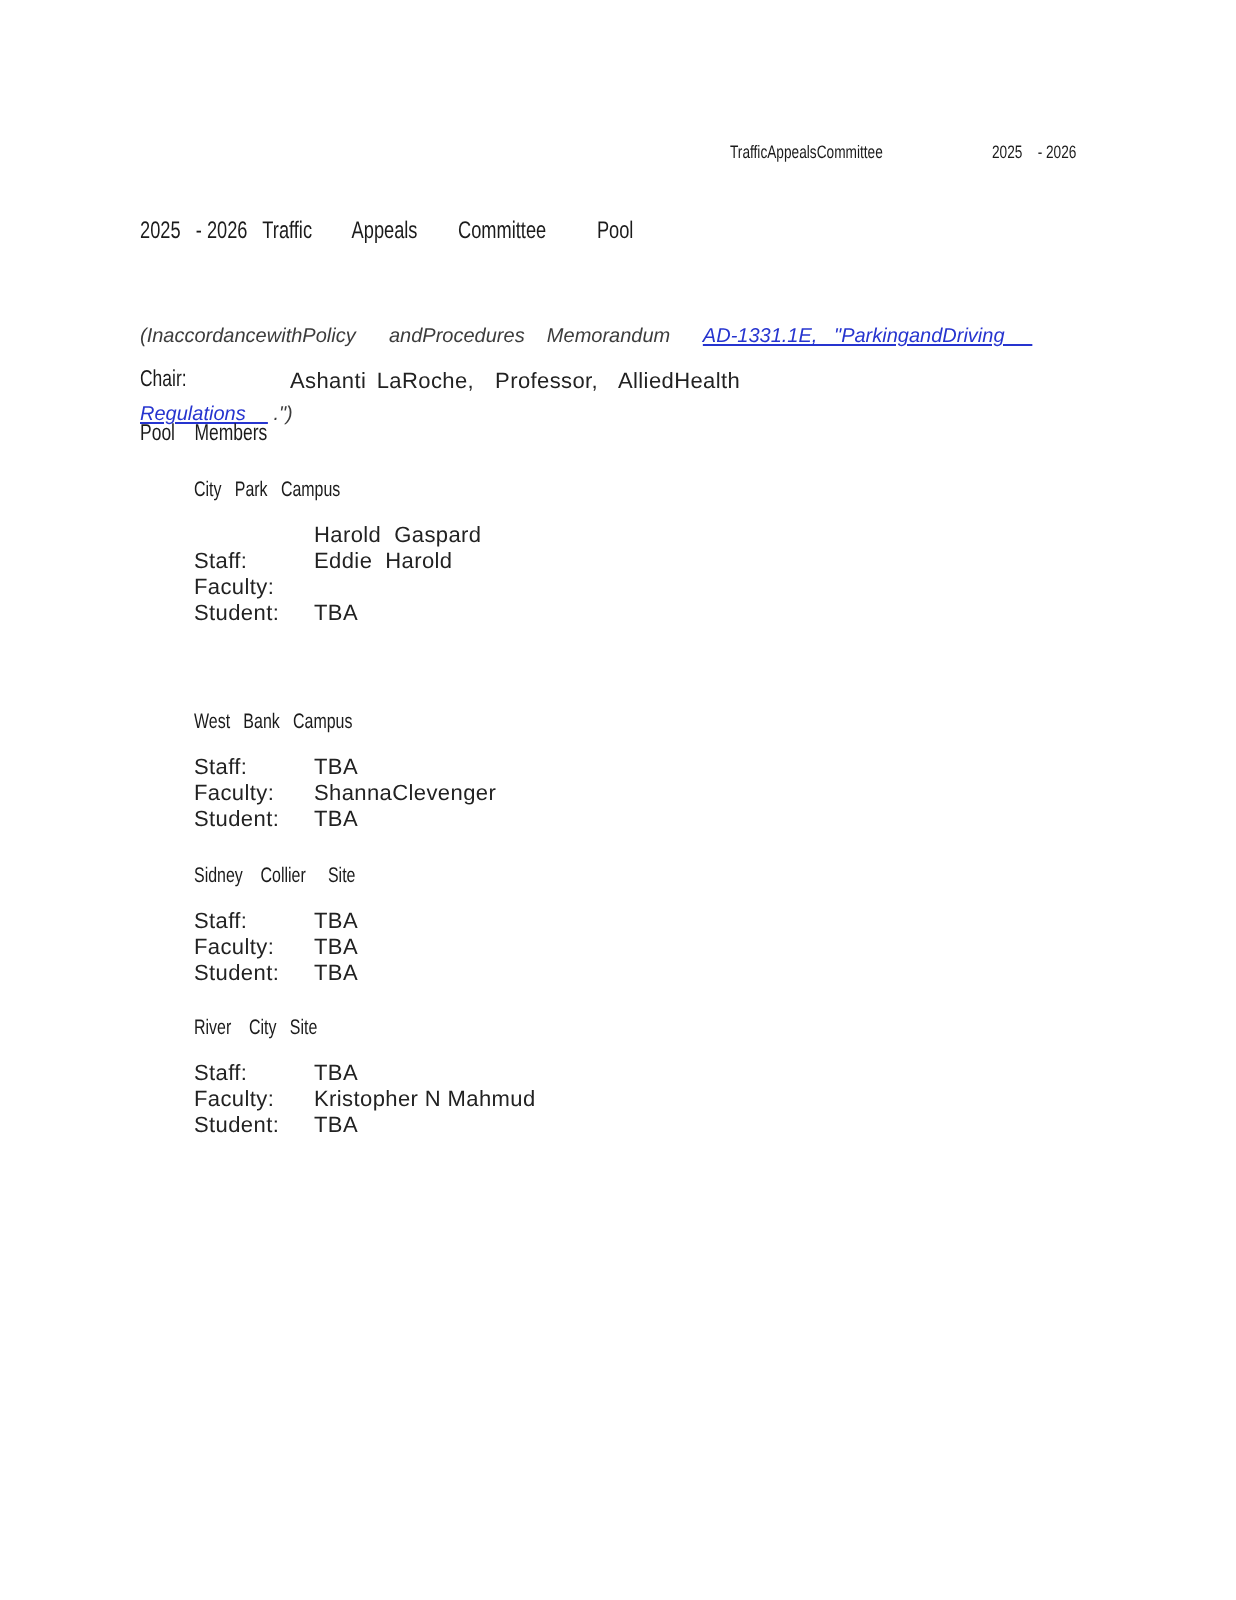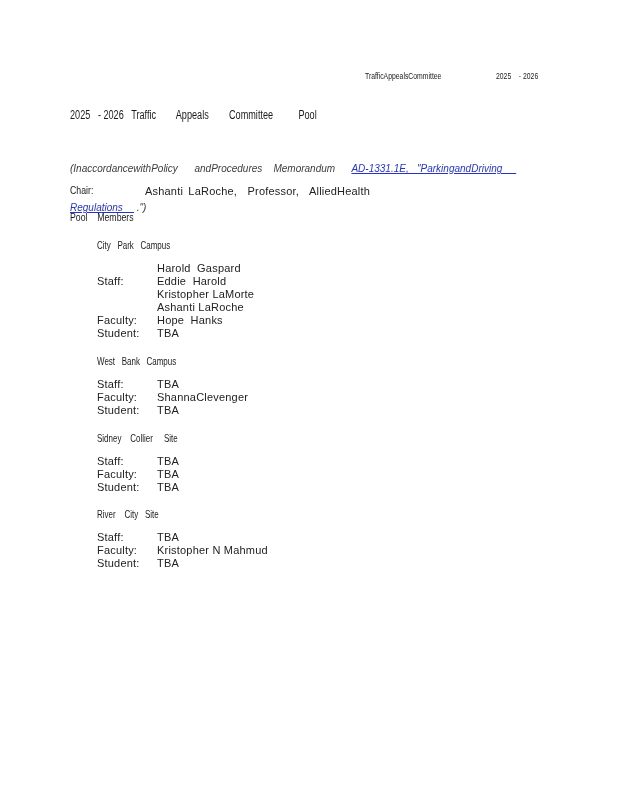--- a/index.html
+++ b/index.html
@@ -54,25 +54,20 @@
     <div class="rows">
       <div class="row">
         <div class="rlabel">Staff:</div>
         <div class="rvals">
           <div>Harold  Gaspard</div>
           <div>Eddie  Harold</div>
         </div>
       </div>
       <div class="row">
         <div class="rlabel">Faculty:</div>
-        <div class="rvals">
-          <div>Kristopher LaMorte</div>
-          <div>Ashanti LaRoche</div>
-          <div>Hope  Hanks</div>
-        </div>
       </div>
       <div class="row">
         <div class="rlabel">Student:</div>
         <div class="rvals">
           <div>TBA</div>
         </div>
       </div>
     </div>
   </div>
 

